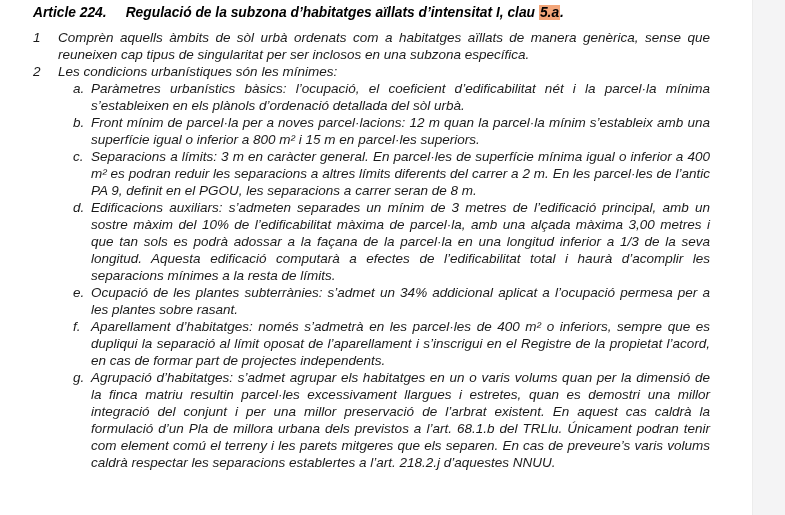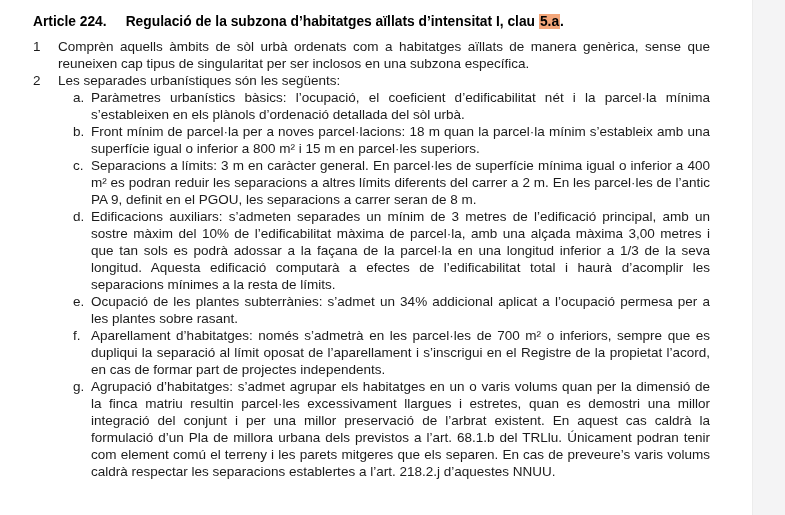--- a/index.html
+++ b/index.html
@@ -20,25 +20,26 @@
     position: absolute;
     top: 0;
     right: 0;
     width: 32px;
     height: 515px;
     background: var(--page-edge, #f4f4f5);
     border-left: 1px solid #ececec;
   }
   .doc {
     position: absolute;
-    top: 13px;
+    top: 4px;
     left: 33px;
     width: 677px;
     font-size: 13.5px;
     line-height: 17px;
+    font-style: italic;
   }
   .doc-title {
     font-weight: 700;
     color: #000000;
     font-size: 13.8px;
     line-height: 18px;
     margin: 0 0 7px 0;
     white-space: nowrap;
   }
   .article-number {
@@ -85,51 +86,51 @@
 
     <h1 class="doc-title"><span class="article-number">Article 224.</span><span><span>Regulació de la subzona d’habitatges aïllats d’intensitat I, clau </span><mark class="clause-highlight">5.a</mark><span>.</span></span></h1>
 
     <div class="item">
       <span class="num">1</span>
       <span>Comprèn aquells àmbits de sòl urbà ordenats com a habitatges aïllats de manera genèrica, sense que reuneixen cap tipus de singularitat per ser inclosos en una subzona específica.</span>
     </div>
 
     <div class="item">
       <span class="num">2</span>
-      <span>Les separades urbanístiques són les següents:</span>
+      <span>Les condicions urbanístiques són les mínimes:</span>
     </div>
 
     <div class="subitem">
       <span class="letter">a.</span>
       <span>Paràmetres urbanístics bàsics: l’ocupació, el coeficient d’edificabilitat nét i la parcel·la mínima s’estableixen en els plànols d’ordenació detallada del sòl urbà.</span>
     </div>
 
     <div class="subitem">
       <span class="letter">b.</span>
-      <span>Front mínim de parcel·la per a noves parcel·lacions: 18 m quan la parcel·la mínim s’estableix amb una superfície igual o inferior a 800 m² i 15 m en parcel·les superiors.</span>
+      <span>Front mínim de parcel·la per a noves parcel·lacions: 12 m quan la parcel·la mínim s’estableix amb una superfície igual o inferior a 800 m² i 15 m en parcel·les superiors.</span>
     </div>
 
     <div class="subitem">
       <span class="letter">c.</span>
       <span>Separacions a límits: 3 m en caràcter general. En parcel·les de superfície mínima igual o inferior a 400 m² es podran reduir les separacions a altres límits diferents del carrer a 2 m. En les parcel·les de l’antic PA 9, definit en el PGOU, les separacions a carrer seran de 8 m.</span>
     </div>
 
     <div class="subitem">
       <span class="letter">d.</span>
       <span>Edificacions auxiliars: s’admeten separades un mínim de 3 metres de l’edificació principal, amb un sostre màxim del 10% de l’edificabilitat màxima de parcel·la, amb una alçada màxima 3,00 metres i que tan sols es podrà adossar a la façana de la parcel·la en una longitud inferior a 1/3 de la seva longitud. Aquesta edificació computarà a efectes de l’edificabilitat total i haurà d’acomplir les separacions mínimes a la resta de límits.</span>
     </div>
 
     <div class="subitem">
       <span class="letter">e.</span>
       <span>Ocupació de les plantes subterrànies: s’admet un 34% addicional aplicat a l’ocupació permesa per a les plantes sobre rasant.</span>
     </div>
 
     <div class="subitem">
       <span class="letter">f.</span>
-      <span>Aparellament d’habitatges: només s’admetrà en les parcel·les de 700 m² o inferiors, sempre que es dupliqui la separació al límit oposat de l’aparellament i s’inscrigui en el Registre de la propietat l’acord, en cas de formar part de projectes independents.</span>
+      <span>Aparellament d’habitatges: només s’admetrà en les parcel·les de 400 m² o inferiors, sempre que es dupliqui la separació al límit oposat de l’aparellament i s’inscrigui en el Registre de la propietat l’acord, en cas de formar part de projectes independents.</span>
     </div>
 
     <div class="subitem">
       <span class="letter">g.</span>
       <span>Agrupació d’habitatges: s’admet agrupar els habitatges en un o varis volums quan per la dimensió de la finca matriu resultin parcel·les excessivament llargues i estretes, quan es demostri una millor integració del conjunt i per una millor preservació de l’arbrat existent. En aquest cas caldrà la formulació d’un Pla de millora urbana dels previstos a l’art. 68.1.b del TRLlu. Únicament podran tenir com element comú el terreny i les parets mitgeres que els separen. En cas de preveure’s varis volums caldrà respectar les separacions establertes a l’art. 218.2.j d’aquestes NNUU.</span>
     </div>
 
   </div>
 </div>
 

